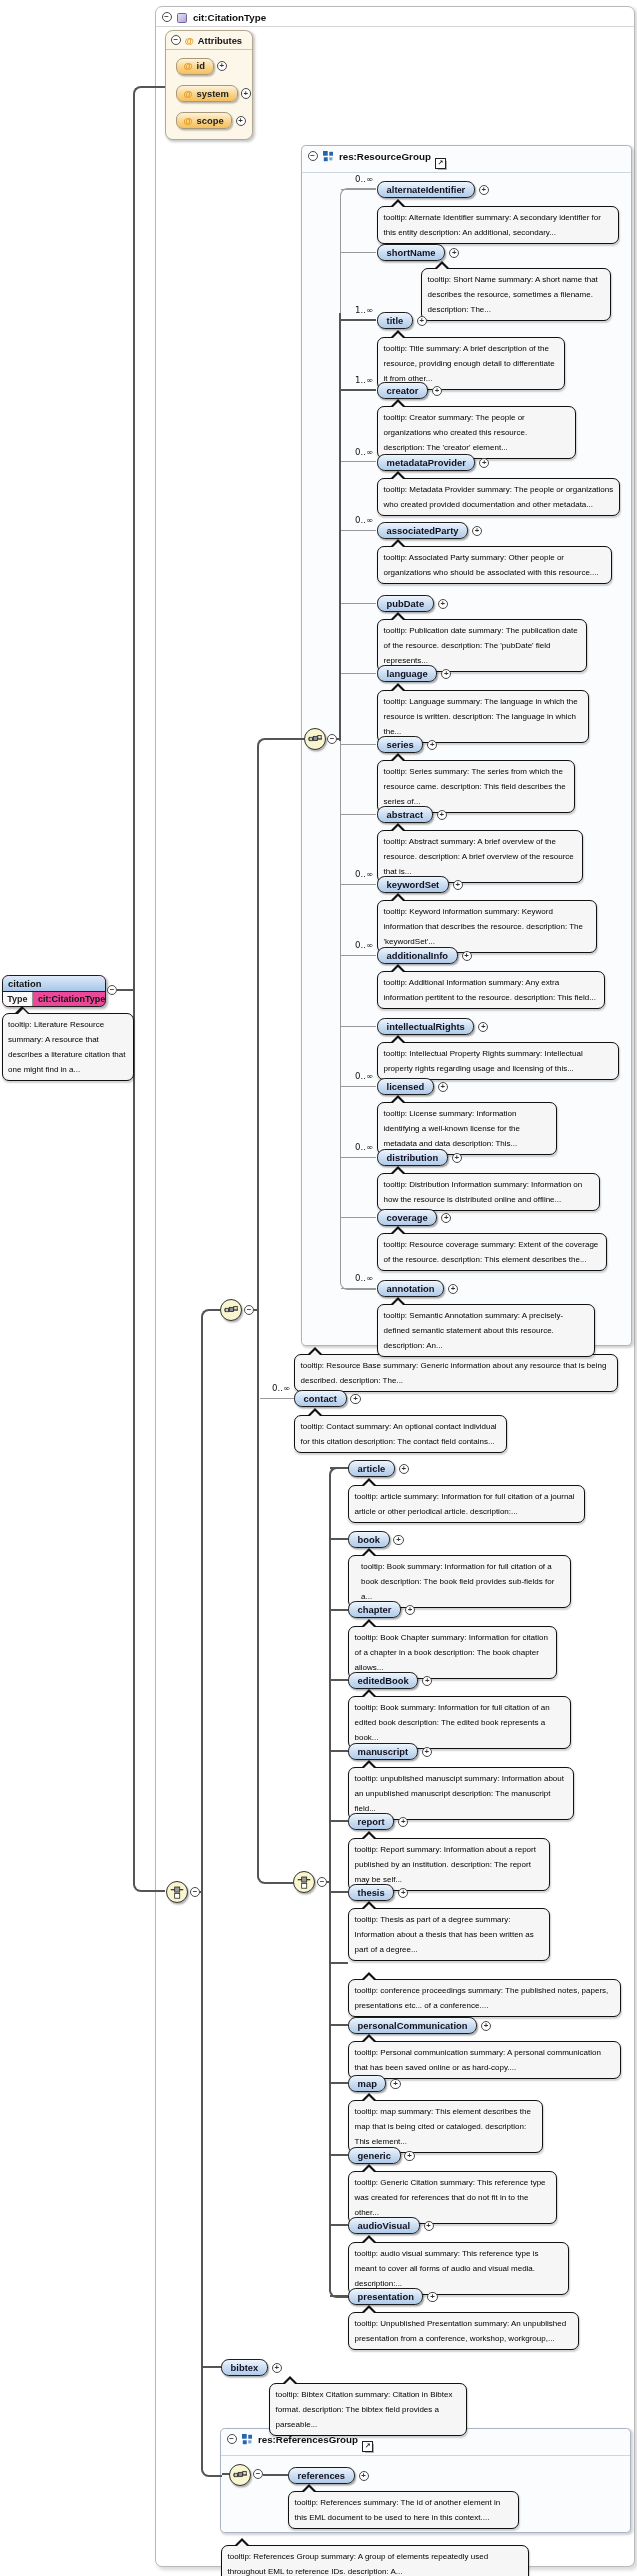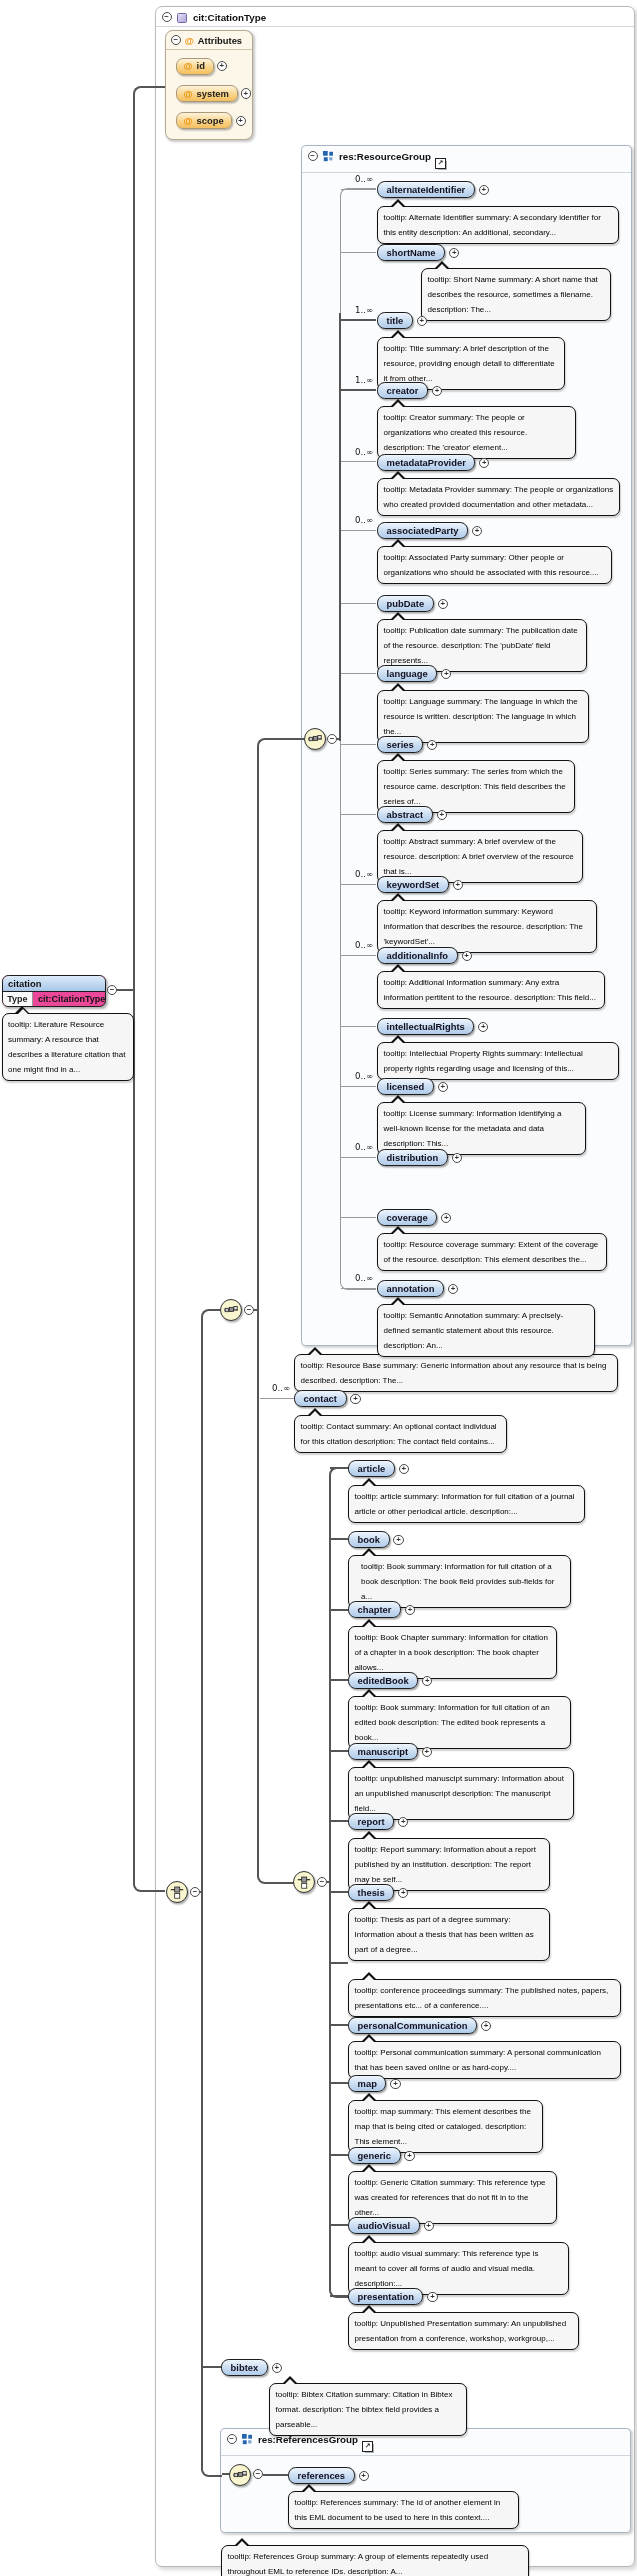--- a/index.html
+++ b/index.html
@@ -304,27 +304,28 @@
       <span class="pill">intellectualRights</span>
       <span class="pm">+</span>
     </div>
     <div class="tip" style="left: 377px; top: 1042px; width: 242px;">tooltip: Intellectual Property Rights summary: Intellectual property rights regarding usage and licensing of this...</div>
     <div class="hline thin" style="left: 341px; top: 1086px; width: 35px;"></div>
     <div class="el-row" style="left: 377px; top: 1078px;">
       <span class="card">0..∞</span>
       <span class="pill">licensed</span>
       <span class="pm">+</span>
     </div>
-    <div class="tip" style="left: 377px; top: 1102px; width: 209px;">tooltip: License summary: Information identifying a well-known license for the metadata and data description: This...</div>
+    <div class="tip" style="left: 377px; top: 1102px; width: 180px;">tooltip: License summary: Information identifying a well-known license for the metadata and data description: This...</div>
     <div class="hline thin" style="left: 341px; top: 1157px; width: 35px;"></div>
     <div class="el-row" style="left: 377px; top: 1149px;">
       <span class="card">0..∞</span>
       <span class="pill">distribution</span>
       <span class="pm">+</span>
     </div>
+    <div class="tip" style="left: 377px; top: 1173px; width: 223px;">tooltip: Distribution Information summary: Information on how the resource is distributed online and offline...</div>
     <div class="hline thin" style="left: 341px; top: 1217px; width: 35px;"></div>
     <div class="el-row" style="left: 377px; top: 1209px;">
       <span class="pill">coverage</span>
       <span class="pm">+</span>
     </div>
     <div class="tip" style="left: 377px; top: 1233px; width: 230px;">tooltip: Resource coverage summary: Extent of the coverage of the resource. description: This element describes the...</div>
     <div class="hline thin" style="left: 341px; top: 1288px; width: 35px;"></div>
     <div class="el-row" style="left: 377px; top: 1280px;">
       <span class="card">0..∞</span>
       <span class="pill">annotation</span>

